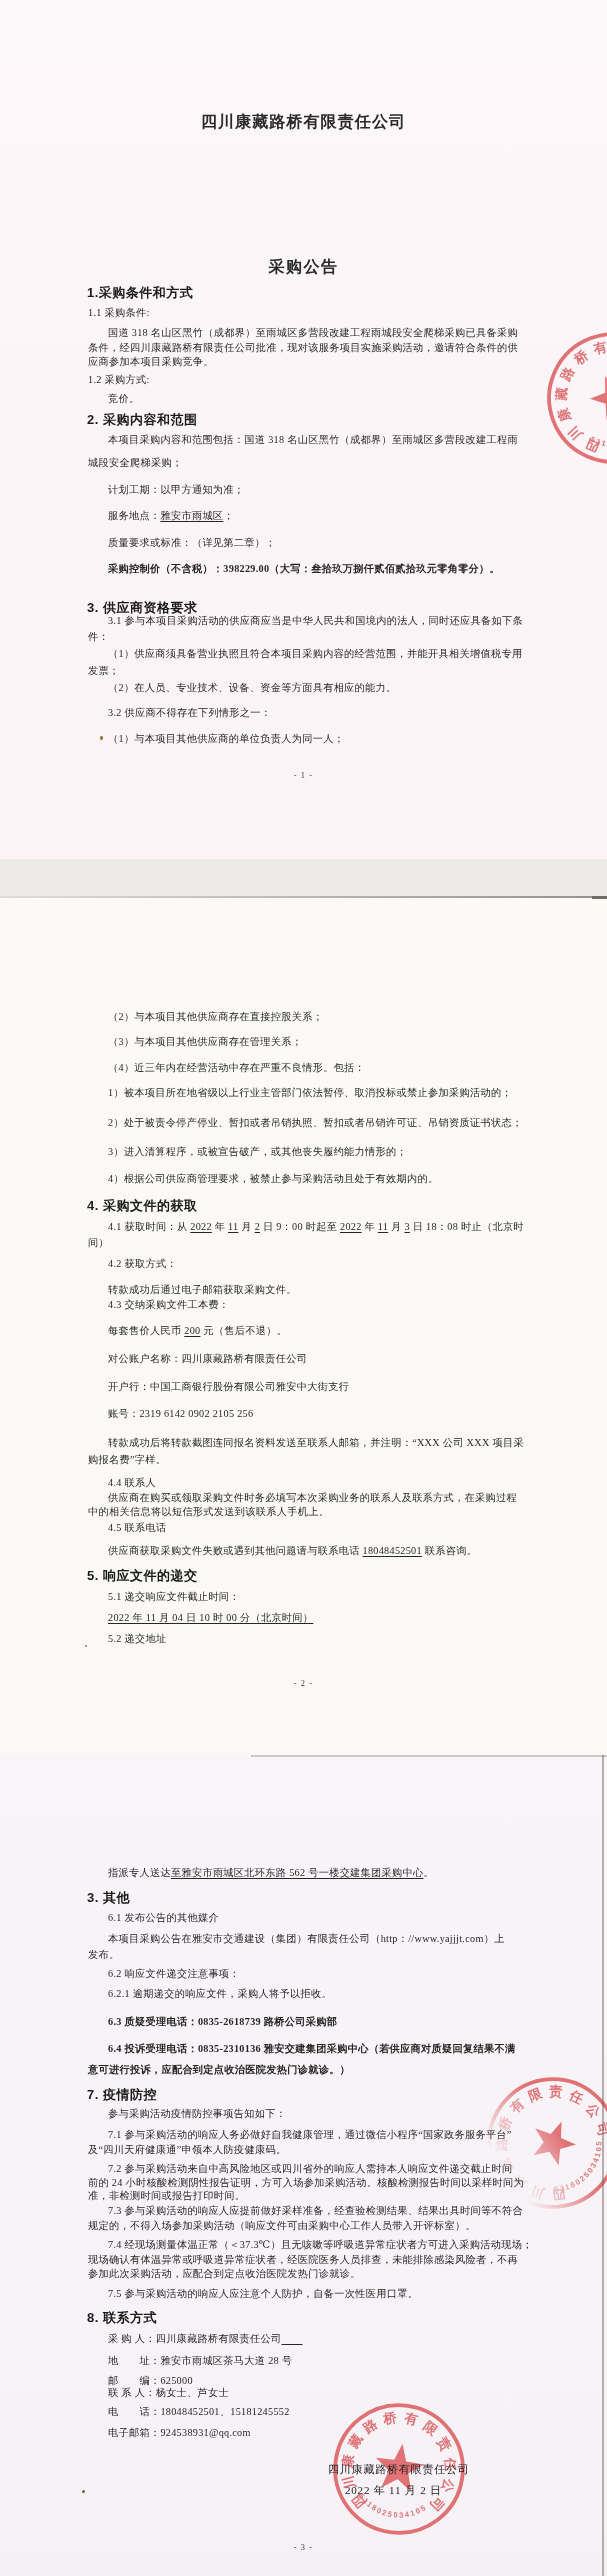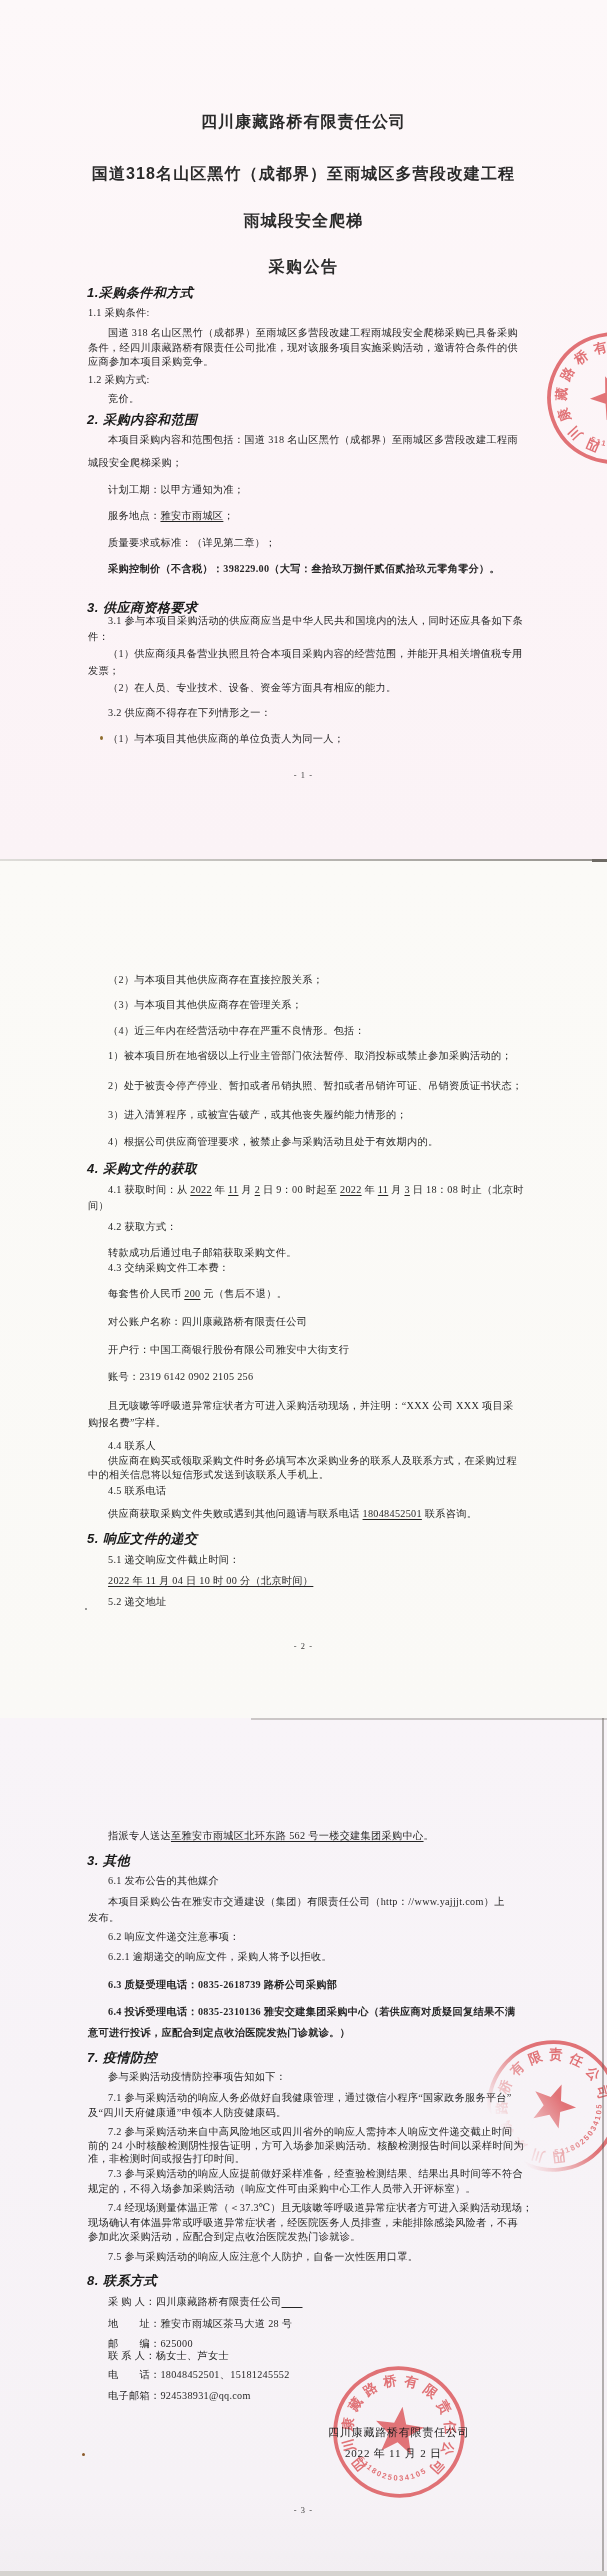--- a/index.html
+++ b/index.html
@@ -1,45 +1,43 @@
 <!DOCTYPE html>
 <html style="font-size:12px"><head>
 <meta charset="utf-8">
 <style>
   html,body{margin:0;padding:0;}
   body{width:607px;background:#eceae7;font-family:"Liberation Serif","DejaVu Serif",serif;}
   .page{position:relative;width:607px;height:859px;overflow:hidden;}
   .pg1{background:linear-gradient(180deg,#fdf8f9 0%,#fcf4f7 60%,#fbf3f6 100%);}
-  .pg2{background:linear-gradient(180deg,#fbfaf7 0%,#faf9f6 100%);}
+  .pg2{background:linear-gradient(180deg,#fbfaf7 0%,#faf9f6 100%);margin-top:37px;}
   .pg3{background:linear-gradient(180deg,#f8f4f8 0%,#f6f2f6 90%,#f2eef2 100%);}
   .ln{position:absolute;left:88px;font-size:10.2px;color:#262626;letter-spacing:0.3px;white-space:nowrap;line-height:1.2;z-index:2;}
   .ind{left:108px;}
-  .hd{position:absolute;left:87px;font-family:"Liberation Sans","DejaVu Sans",sans-serif;font-weight:700;font-size:13px;color:#1b1b1b;letter-spacing:0.5px;white-space:nowrap;z-index:2;font-style:italic;}
+  .hd{position:absolute;left:87px;font-family:"Liberation Sans","DejaVu Sans",sans-serif;font-weight:700;font-size:13px;color:#1b1b1b;letter-spacing:0.5px;white-space:nowrap;z-index:2;}
   .ttl{position:absolute;left:0;width:100%;text-align:center;font-family:"Liberation Sans","DejaVu Sans",sans-serif;font-weight:700;font-size:16px;color:#2a2a2a;letter-spacing:1.1px;white-space:nowrap;z-index:2;}
   .gg{font-size:16px;letter-spacing:1.5px;}
   .b{font-weight:700;}
   .u{text-decoration:underline;text-underline-offset:2.3px;}
   .ft{position:absolute;left:0;width:100%;text-align:center;font-size:8.4px;color:#3c3c3c;letter-spacing:1.1px;z-index:2;}
   .sg{position:absolute;font-size:11px;color:#1d1d1d;letter-spacing:0.8px;white-space:nowrap;z-index:3;}
   .seal{position:absolute;z-index:1;opacity:.83;}
   .sc{fill:none;stroke:#dc585c;stroke-width:5;}
   .sf{fill:#dd5a5e;}
   .st{fill:#dc585c;font-family:"Liberation Sans","DejaVu Sans",sans-serif;font-weight:700;}
   .sn{fill:#dc585c;font-family:"Liberation Sans","DejaVu Sans",sans-serif;font-weight:700;}
   .spk{position:absolute;border-radius:50%;z-index:2;}
   .edge{position:absolute;z-index:4;}
   .fade-left{-webkit-mask-image:linear-gradient(105deg,transparent 20%,#000 55%);mask-image:linear-gradient(105deg,transparent 20%,#000 55%);}
 </style>
 </head>
 <body>
 
 <div class="page pg1">
   <div class="ttl" style="top:112px">四川康藏路桥有限责任公司</div>
-  <div class="ttl" style="top:164px">国道318名山区黑竹（成都界）至雨城区多营段改建工程</div>
-  <div class="ttl" style="top:211px">雨城段安全爬梯</div>
   <div class="ttl gg" style="top:257px">采购公告</div>
 
   <div class="hd" style="top:284px">1.采购条件和方式</div>
   <div class="ln" style="top:307px">1.1 采购条件:</div>
   <div class="ln ind" style="top:327px">国道 318 名山区黑竹（成都界）至雨城区多营段改建工程雨城段安全爬梯采购已具备采购</div>
   <div class="ln" style="top:342px">条件，经四川康藏路桥有限责任公司批准，现对该服务项目实施采购活动，邀请符合条件的供</div>
   <div class="ln" style="top:356px">应商参加本项目采购竞争。</div>
   <div class="ln" style="top:374px">1.2 采购方式:</div>
   <div class="ln ind" style="top:393px">竞价。</div>
 
@@ -90,21 +88,21 @@
   <div class="hd" style="top:301px">4. 采购文件的获取</div>
   <div class="ln ind" style="top:325px"><span>4.1 获取时间：从 </span><span class="u">2022</span><span> 年 </span><span class="u">11</span><span> 月 </span><span class="u">2</span><span> 日 9：00 时起至 </span><span class="u">2022</span><span> 年 </span><span class="u">11</span><span> 月 </span><span class="u">3</span><span> 日 18：08 时止（北京时</span></div>
   <div class="ln" style="top:341px">间）</div>
   <div class="ln ind" style="top:362px">4.2 获取方式：</div>
   <div class="ln ind" style="top:388px">转款成功后通过电子邮箱获取采购文件。</div>
   <div class="ln ind" style="top:403px">4.3 交纳采购文件工本费：</div>
   <div class="ln ind" style="top:429px"><span>每套售价人民币 </span><span class="u">200</span><span> 元（售后不退）。</span></div>
   <div class="ln ind" style="top:457px">对公账户名称：四川康藏路桥有限责任公司</div>
   <div class="ln ind" style="top:485px">开户行：中国工商银行股份有限公司雅安中大街支行</div>
   <div class="ln ind" style="top:512px">账号：2319 6142 0902 2105 256</div>
-  <div class="ln ind" style="top:541px">且无咳嗽等呼吸道异常症状者方可进入采购活动现场，并注明：“XXX 公司 XXX 项目采</div>
+  <div class="ln ind" style="top:541px">转款成功后将转款截图连同报名资料发送至联系人邮箱，并注明：“XXX 公司 XXX 项目采</div>
   <div class="ln" style="top:558px">购报名费”字样。</div>
   <div class="ln ind" style="top:581px">4.4 联系人</div>
   <div class="ln ind" style="top:596px">供应商在购买或领取采购文件时务必填写本次采购业务的联系人及联系方式，在采购过程</div>
   <div class="ln" style="top:610px">中的相关信息将以短信形式发送到该联系人手机上。</div>
   <div class="ln ind" style="top:626px">4.5 联系电话</div>
   <div class="ln ind" style="top:649px"><span>供应商获取采购文件失败或遇到其他问题请与联系电话 </span><span class="u">18048452501</span><span> 联系咨询。</span></div>
 
   <div class="hd" style="top:671px">5. 响应文件的递交</div>
   <div class="ln ind" style="top:695px">5.1 递交响应文件截止时间：</div>
   <div class="ln ind u" style="top:716px">2022 年 11 月 04 日 10 时 00 分（北京时间）</div>

